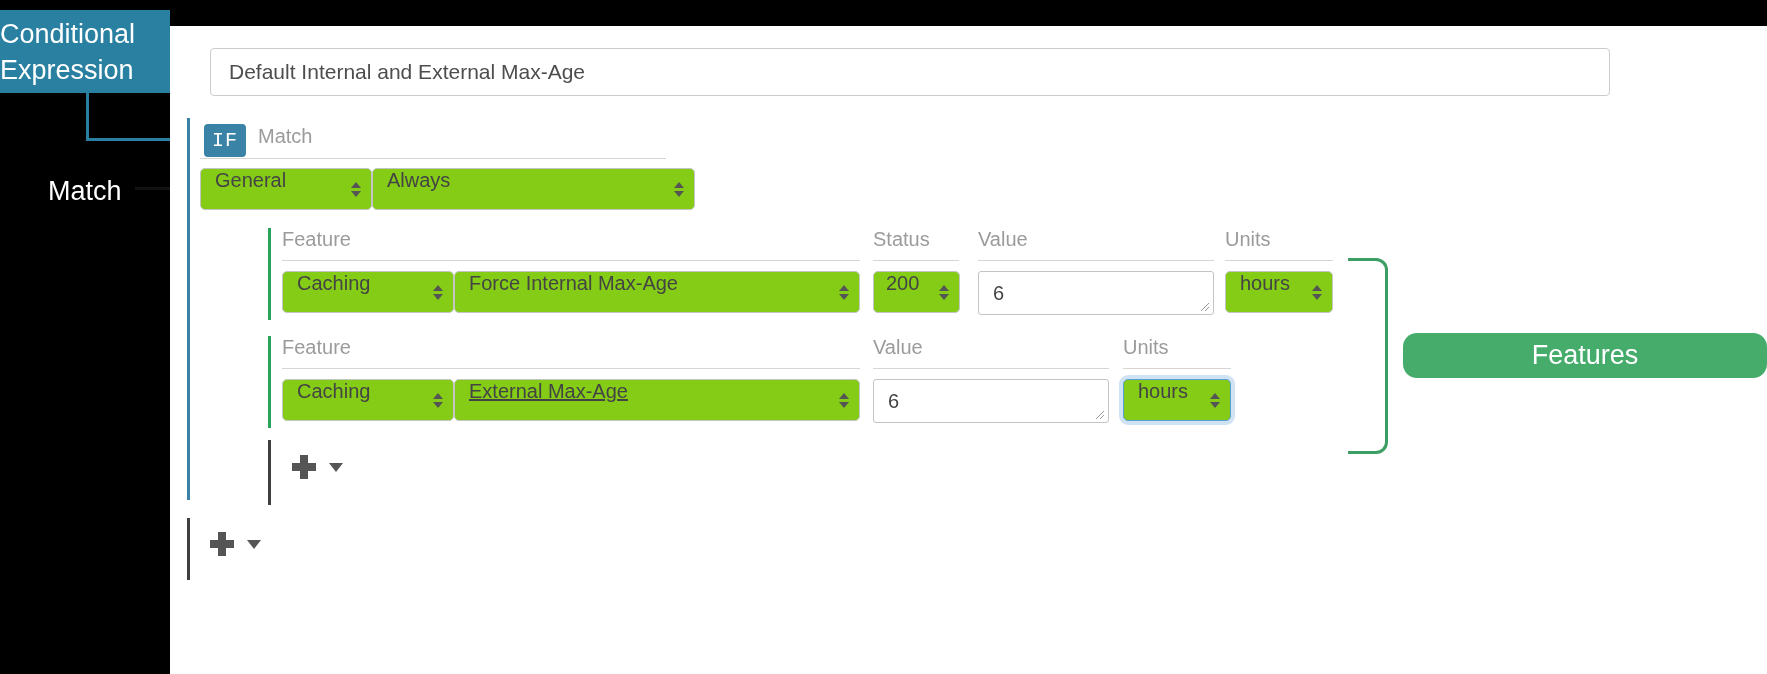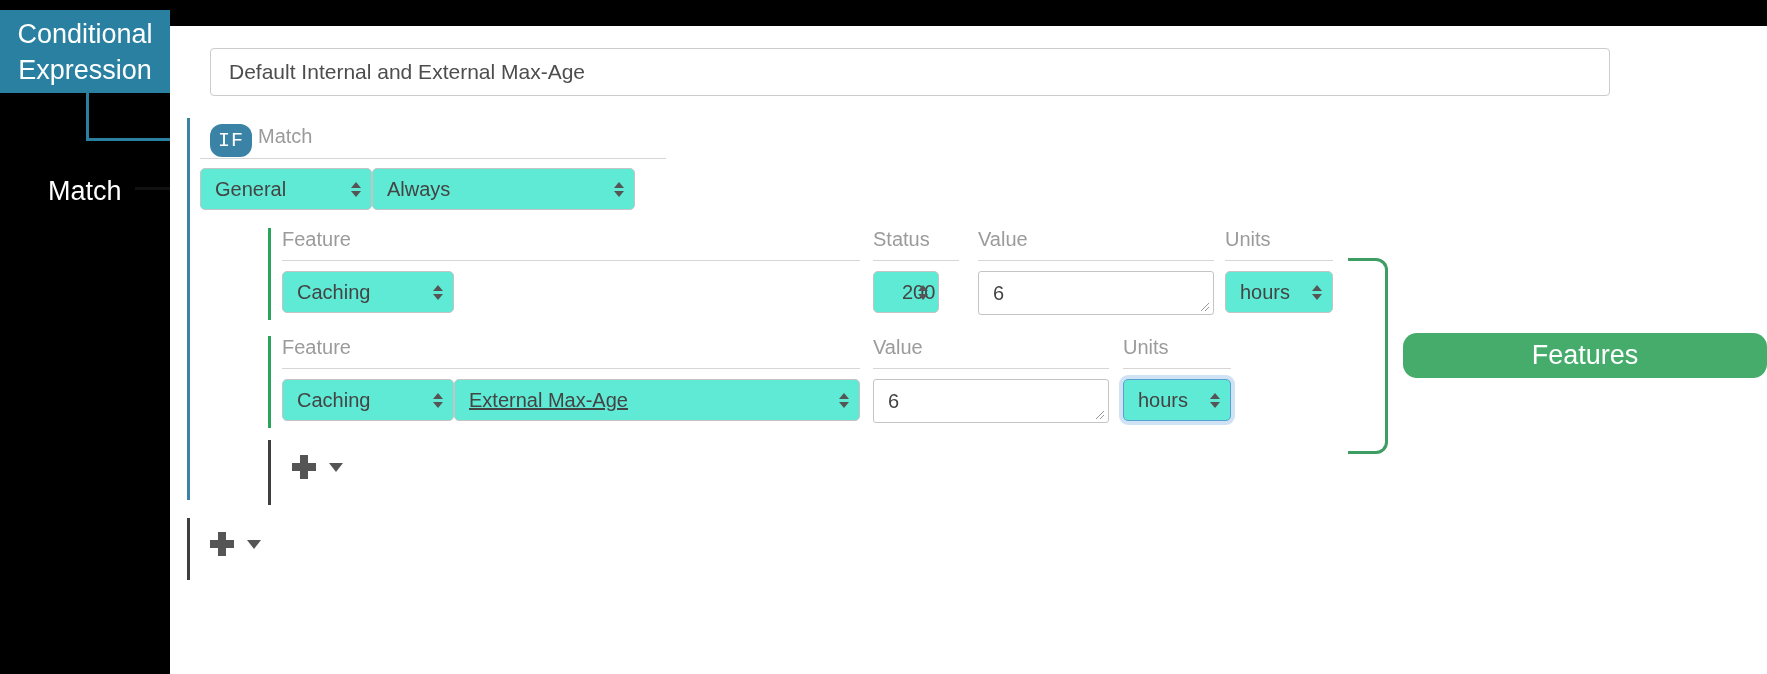--- a/index.html
+++ b/index.html
@@ -15,21 +15,20 @@
     font-family: "Liberation Sans", sans-serif;
   }
 
   
   .annot-box {
     position: absolute;
     background: #2980a0;
     color: #ffffff;
     font-size: 27px;
     line-height: 36px;
-    text-align: center;
     display: flex;
     flex-direction: column;
     justify-content: center;
     align-items: center;
   }
   #annot-cond {
     left: 0px;
     top: 10px;
     width: 170px;
     height: 83px;
@@ -140,26 +139,26 @@
     left: 17px;
     top: 118px;
     width: 3px;
     height: 382px;
     background: #3b83a6;
   }
 
   
   #if-badge {
     position: absolute;
-    left: 40px;
+    left: 34px;
     top: 124px;
     width: 42px;
     height: 33px;
     background: #3b83a6;
-    border-radius: 12px;
+    border-radius: 4px;
     color: #ffffff;
     font-family: "Liberation Mono", monospace;
     font-size: 20px;
     display: flex;
     align-items: center;
     justify-content: center;
     letter-spacing: 1px;
   }
   #match-legend {
     position: absolute;
@@ -175,24 +174,24 @@
     width: 466px;
     height: 1px;
     background: #d6d6d6;
   }
 
   
   .sel {
     position: absolute;
     border: 1px solid #c4c4c4;
     border-radius: 5px;
-    background: #5eead4;
+    background: #84cc16;
     box-sizing: border-box;
     display: flex;
-    align-items: center;
+    align-items: flex-start;
     font-size: 20px;
     color: #444444;
     padding-left: 14px;
   }
   .sel .spin {
     position: absolute;
     right: 10px;
     top: 50%;
     transform: translateY(-50%);
     width: 10px;
@@ -314,21 +313,21 @@
   <div id="match-legend">Match</div>
   <div id="match-underline"></div>
 
   <div class="sel" id="match-category" style="left:30px; top:168px; width:172px; height:42px;">
     <span>General</span>
     <span class="spin">
         <i class="up"></i>
         <i class="dn"></i>
       </span>
   </div>
-  <div class="sel" id="match-condition" style="left:202px; top:168px; width:263px; height:42px;">
+  <div class="sel" id="match-condition" style="left:202px; top:168px; width:323px; height:42px;">
     <span>Always</span>
     <span class="spin">
         <i class="up"></i>
         <i class="dn"></i>
       </span>
   </div>
 
   <div class="green-rail" style="left:98px; top:228px; height:92px;"></div>
 
   <div class="fieldlabel" style="left:112px; top:228px;">Feature</div>
@@ -343,21 +342,28 @@
   <div class="fieldlabel" style="left:1055px; top:228px;">Units</div>
   <div class="fieldrule" style="left:1055px; top:260px; width:108px;"></div>
 
   <div class="sel" style="left:112px; top:271px; width:172px; height:42px;">
     <span>Caching</span>
     <span class="spin">
         <i class="up"></i>
         <i class="dn"></i>
       </span>
   </div>
-  <div class="sel" style="left:703px; top:271px; width:66px; height:42px; padding-left:28px;">
+  <div class="sel" style="left:284px; top:271px; width:406px; height:42px;">
+    <span>Force Internal Max-Age</span>
+    <span class="spin">
+        <i class="up"></i>
+        <i class="dn"></i>
+      </span>
+  </div>
+  <div class="sel" style="left:703px; top:271px; width:87px; height:42px; padding-left:12px;">
     <span>200</span>
     <span class="spin">
         <i class="up"></i>
         <i class="dn"></i>
       </span>
   </div>
   <div class="txtbox" style="left:808px; top:271px; width:236px; height:44px;">
     <span>6</span>
     <svg class="resize-grip" viewBox="0 0 12 12">
       <line x1="11" y1="3" x2="3" y2="11" stroke="#9a9a9a" stroke-width="1"></line>

